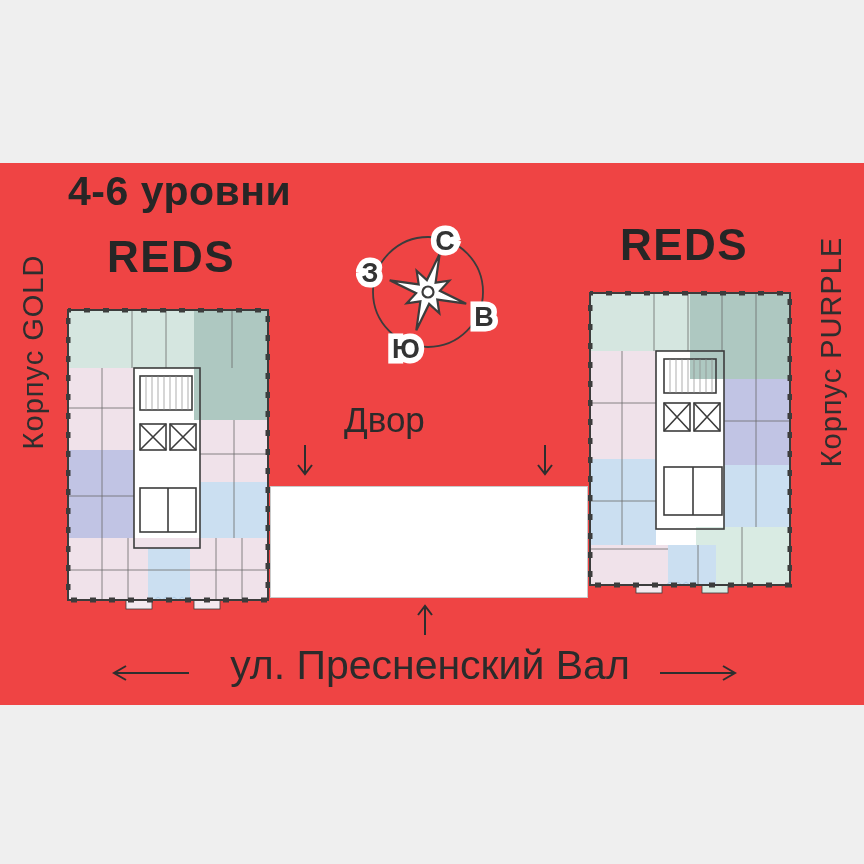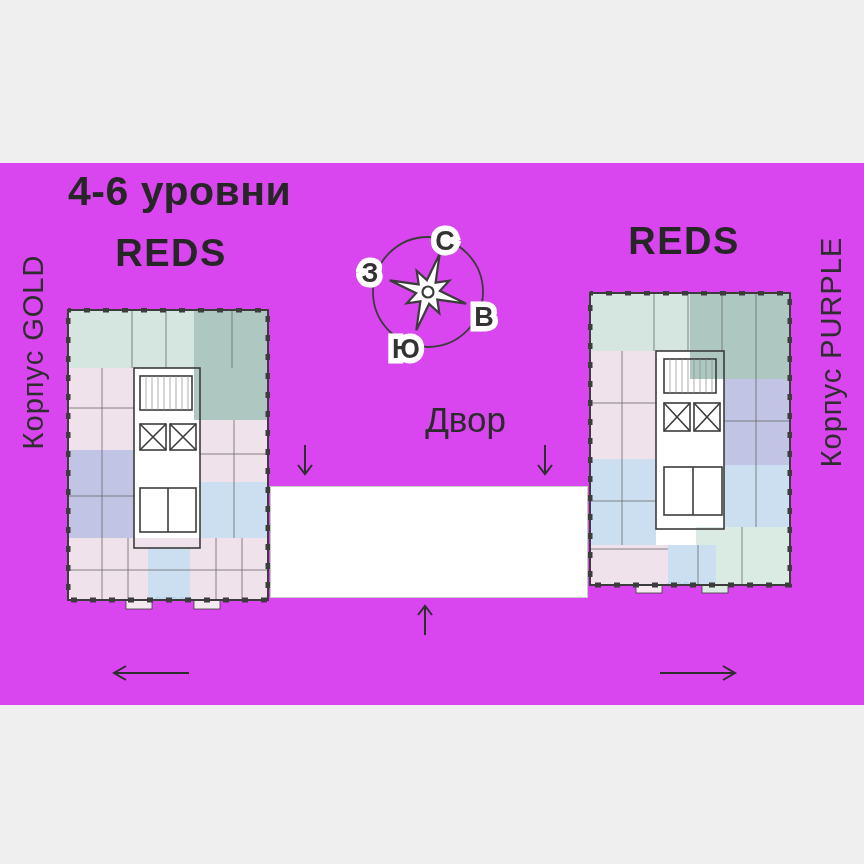--- a/index.html
+++ b/index.html
@@ -1,40 +1,40 @@
 <!DOCTYPE html>
 <html><head>
 <meta charset="utf-8">
 <style>
   html,body{margin:0;padding:0;background:#ffffff;}
   .canvas{
     position:relative;width:864px;height:864px;overflow:hidden;
-    background:#d946ef;font-family:"Liberation Sans",sans-serif;color:#262626;
+    background:#ef4444;font-family:"Liberation Sans",sans-serif;color:#262626;
   }
   .band{position:absolute;left:0;width:864px;background:#efefef;}
   .band.top{top:0;height:163px;}
   .band.bottom{top:705px;height:159px;}
   .page-title{
     position:absolute;left:68px;top:168px;
     font-size:41px;font-weight:700;letter-spacing:.5px;white-space:nowrap;
   }
   .section-header{position:absolute;text-align:center;white-space:nowrap;}
-  .section-header .name{font-size:38px;font-weight:700;letter-spacing:1.5px;line-height:1.05;}
+  .section-header .name{font-size:44px;font-weight:700;letter-spacing:1.5px;line-height:1.05;}
   .section-header .sub{font-size:20px;font-weight:700;margin-top:3px;}
   .sh-left{left:88px;top:234px;width:166px;}
   .sh-right{left:601px;top:222px;width:166px;}
   .v-label{
     position:absolute;white-space:nowrap;font-size:29px;font-weight:400;
     letter-spacing:1px;color:#2e2e2e;
     transform:translate(-50%,-50%) rotate(-90deg);
   }
   .vl-left{left:33px;top:352px;}
   .vl-right{left:831px;top:352px;}
   .courtyard-label{
-    position:absolute;left:336px;top:400px;width:170px;text-align:right;
+    position:absolute;left:344px;top:400px;width:170px;text-align:left;
     font-size:35px;font-weight:400;color:#2b2b2b;
   }
   .courtyard-rect{
     position:absolute;left:270px;top:486px;width:316px;height:110px;
     background:#ffffff;border:1px solid #c9c9c9;
   }
   .street-label{
     position:absolute;left:190px;top:642px;width:480px;text-align:center;
     font-size:41px;font-weight:400;color:#2b2b2b;white-space:nowrap;
   }
@@ -154,20 +154,21 @@
     <path class="cw" d="M105,176V224"></path>
 
     <rect x="48" y="294" width="26" height="8" stroke="#3c3c3c" stroke-width="0.8" fill="#f3e9ef"></rect>
     <rect x="114" y="294" width="26" height="8" stroke="#3c3c3c" stroke-width="0.8" fill="#d9ebe3"></rect>
     <path class="zig" d="M78,294 L82,291 L86,294 L90,291 L94,294 L98,291 L102,294 L106,291 L110,294"></path>
 
     <rect x="2" y="2" width="200" height="292" fill="none" stroke-width="2" stroke="#3c3c3c"></rect>
     <rect x="2" y="2" width="200" height="292" fill="none" stroke-width="5" stroke-dasharray="6 13" stroke-dashoffset="3" stroke="#3c3c3c"></rect>
   </svg>
 
+  <div class="street-label">ул. Пресненский Вал</div>
   <svg class="abs" style="left:111px;top:664px;" width="80" height="18" viewBox="0 0 80 18">
     <path d="M78,9 H4 M15,2 L3,9 L15,16" fill="none" stroke="#2e2e2e" stroke-width="2"></path>
   </svg>
   <svg class="abs" style="left:658px;top:664px;" width="80" height="18" viewBox="0 0 80 18">
     <path d="M2,9 H76 M65,2 L77,9 L65,16" fill="none" stroke="#2e2e2e" stroke-width="2"></path>
   </svg>
 
 </div>
 
 </body></html>

